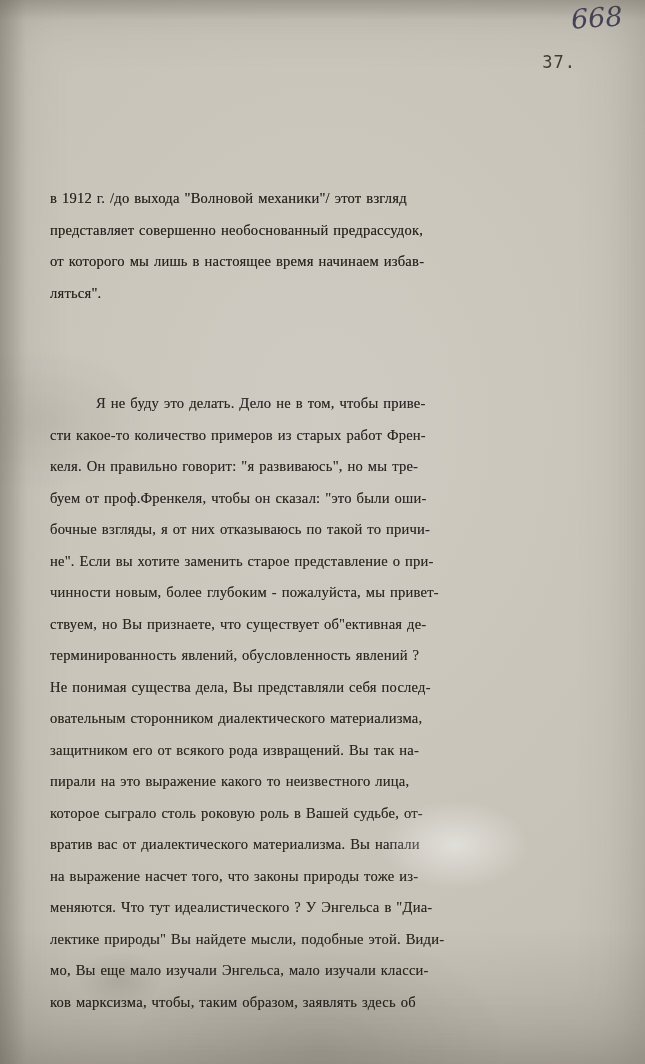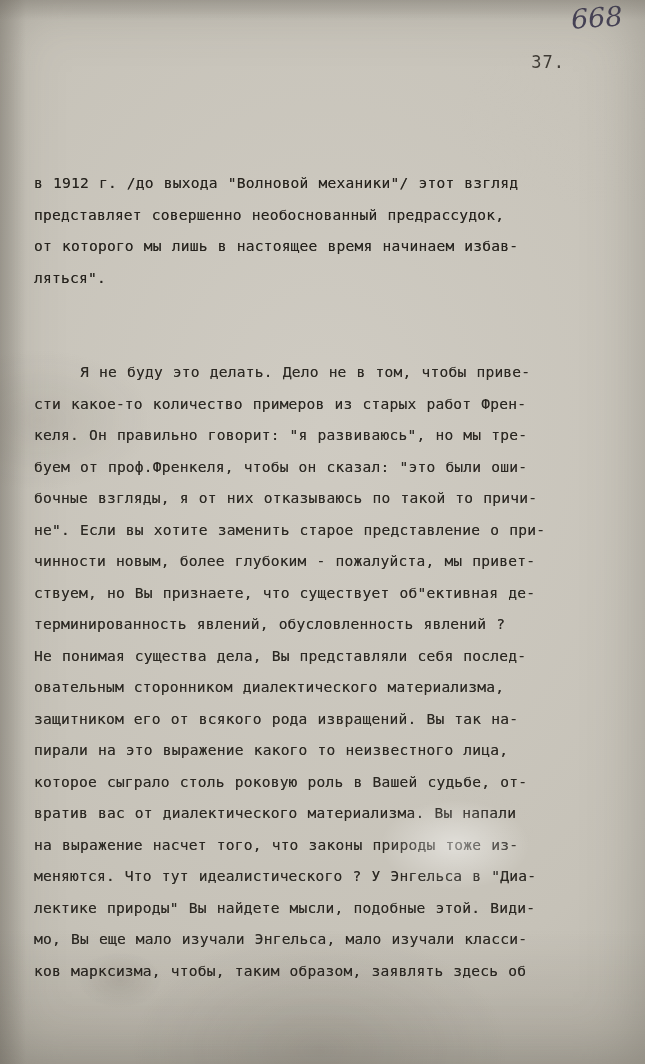--- a/index.html
+++ b/index.html
@@ -49,43 +49,44 @@
     color: #2e2a45;
     letter-spacing: 0px;
     transform: rotate(-4deg);
     font-style: italic;
     opacity: 0.85;
   }
 
   .page-number {
     position: absolute;
     top: 52px;
-    right: 80px;
+    right: 69px;
     font-size: 17px;
     letter-spacing: 1px;
     color: #322e28;
     opacity: 0.9;
   }
 
   .body-text {
     position: absolute;
     left: 34px;
     top: 104px;
     width: 584px;
     font-size: 14.6px;
     line-height: 31.5px;
     letter-spacing: 0.2px;
     white-space: pre-wrap;
     word-spacing: 1px;
     color: #26231e;
     text-shadow: 0 0 0.6px rgba(40,36,30,0.55);
   }
   .para {
-    margin: 0;
+    margin: 16px;
     white-space: pre-wrap;
+    font-family: Liberation Serif, serif;
   }
   .para + .para {
     margin-top: 0;
   }
   .indent {
     display: inline-block;
     width: 46px;
   }
   
   .body-text .para:nth-child(2) { opacity: 0.97; }

